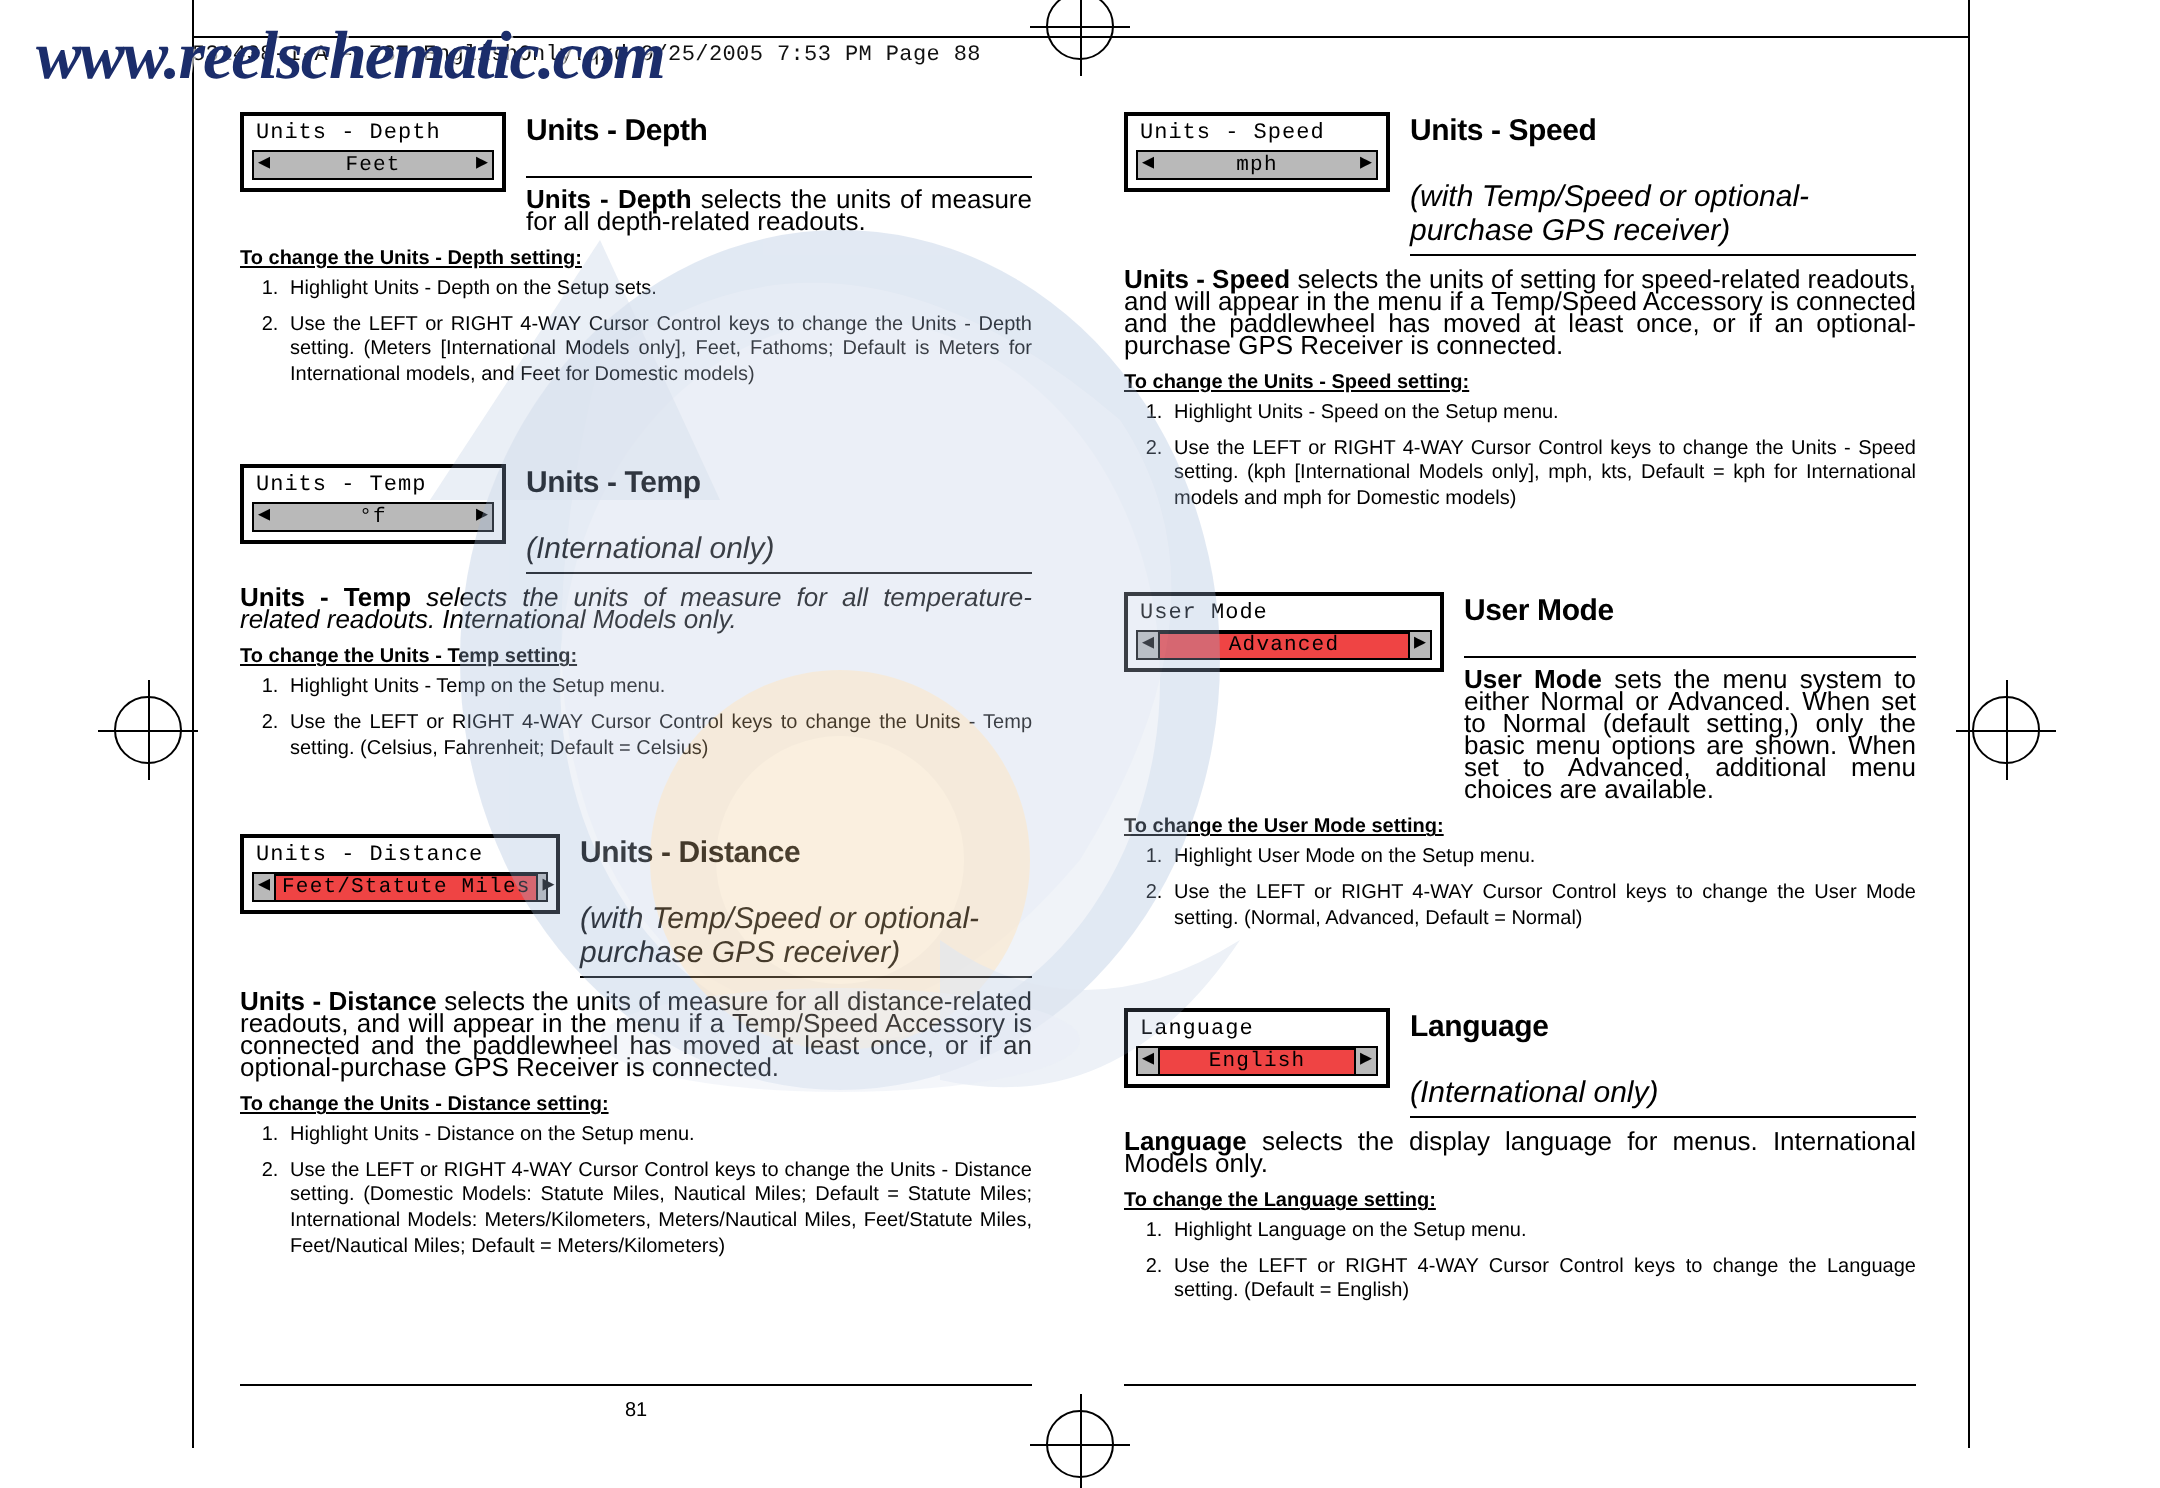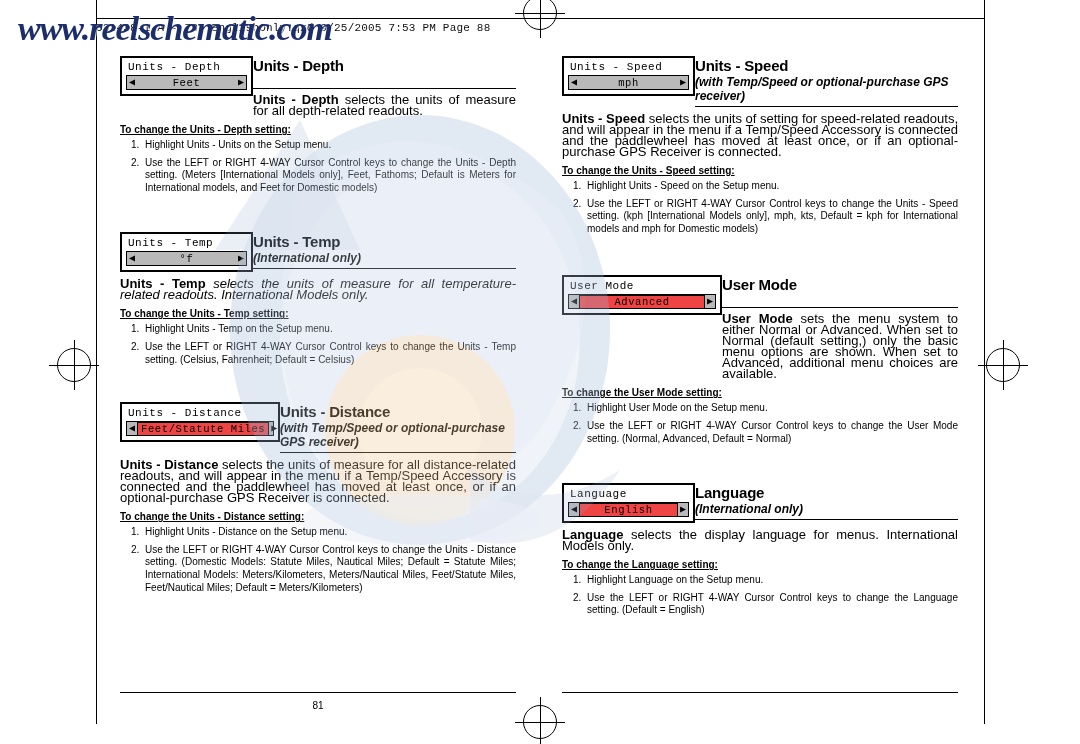--- a/index.html
+++ b/index.html
@@ -124,20 +124,21 @@
     text-align: center;
     font-size: 10px;
     color: #000;
   }
 
   
   .section { position: relative; margin-bottom: 6px; }
   .sec-head {
     display: flex;
     align-items: flex-start;
+    gap: 10px;
   }
   .lcd {
     flex: 0 0 auto;
     width: 133px;
     border: 2px solid #000;
     background: #fff;
     padding: 3px 4px 4px 4px;
     box-sizing: border-box;
     font-family: "Liberation Mono", monospace;
   }
@@ -181,25 +182,25 @@
   .sec-titles { flex: 1 1 auto; padding-top: 1px; }
   h2.sec-title {
     margin: 0;
     font-family: "Liberation Sans", sans-serif;
     font-weight: bold;
     font-size: 15px;
     color: #000;
     letter-spacing: -0.2px;
   }
   .sec-sub {
-    font-size: 12px;
+    font-size: 15px;
     font-style: italic;
-    font-weight: bold;
-    color: #000;
-    margin-top: 1px;
+    font-weight: normal;
+    color: #000;
+    margin-top: 16px;
   }
   .title-rule {
     height: 1px;
     background: #000;
     margin-top: 3px;
   }
 
   
   p.body {
     margin: 6px 0 0 0;
@@ -283,21 +284,21 @@
           <h2 class="sec-title">Units - Depth</h2>
           <div class="title-rule" style="margin-top:14px;"></div>
           <p class="body" style="margin-top:5px;">
             <span class="b">Units - Depth</span><span> selects the units of measure for all depth-related readouts.</span>
           </p>
         </div>
       </div>
 
       <div class="how-to">To change the Units - Depth setting:</div>
       <ol class="steps">
-        <li>Highlight Units - Units on the Setup menu.</li>
+        <li>Highlight Units - Depth on the Setup sets.</li>
         <li>Use the LEFT or RIGHT 4-WAY Cursor Control keys to change the Units - Depth setting. (Meters [International Models only], Feet, Fathoms; Default is Meters for International models, and Feet for Domestic models)</li>
       </ol>
     </div>
 
     <div class="section" style="margin-top:38px;">
       <div class="sec-head">
         <div class="lcd">
           <div class="lcd-title">Units - Temp</div>
           <div class="lcd-bar">
             <span class="lcd-arrow">◀</span>

